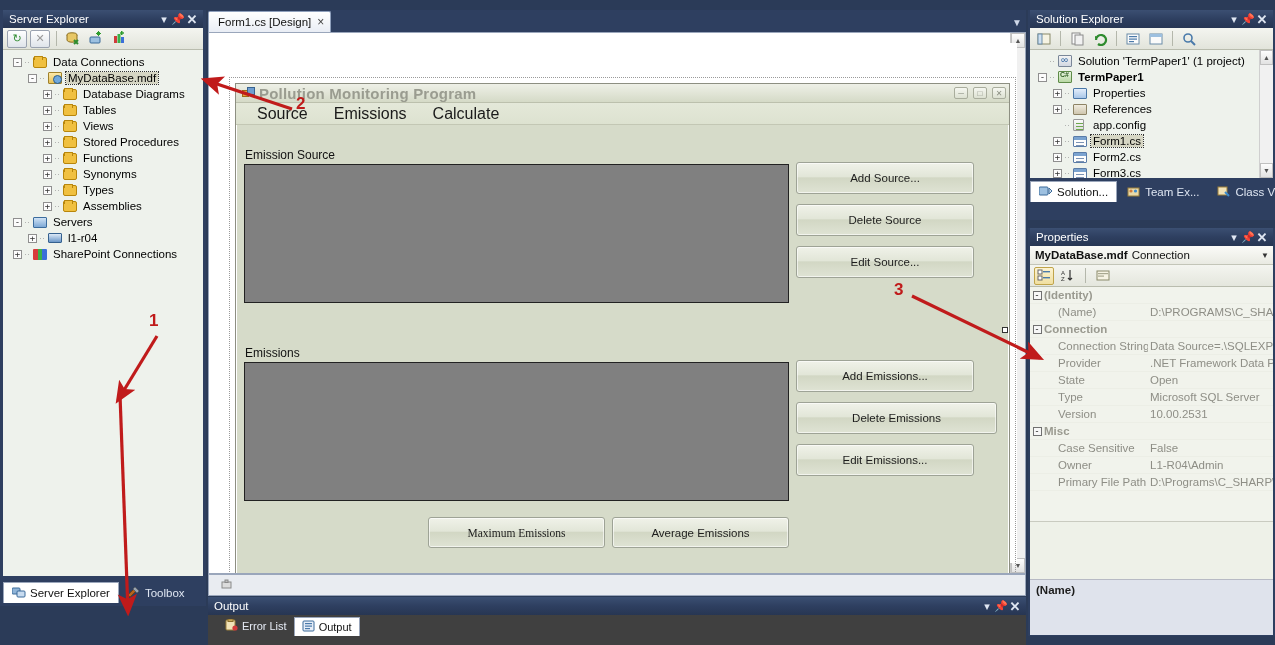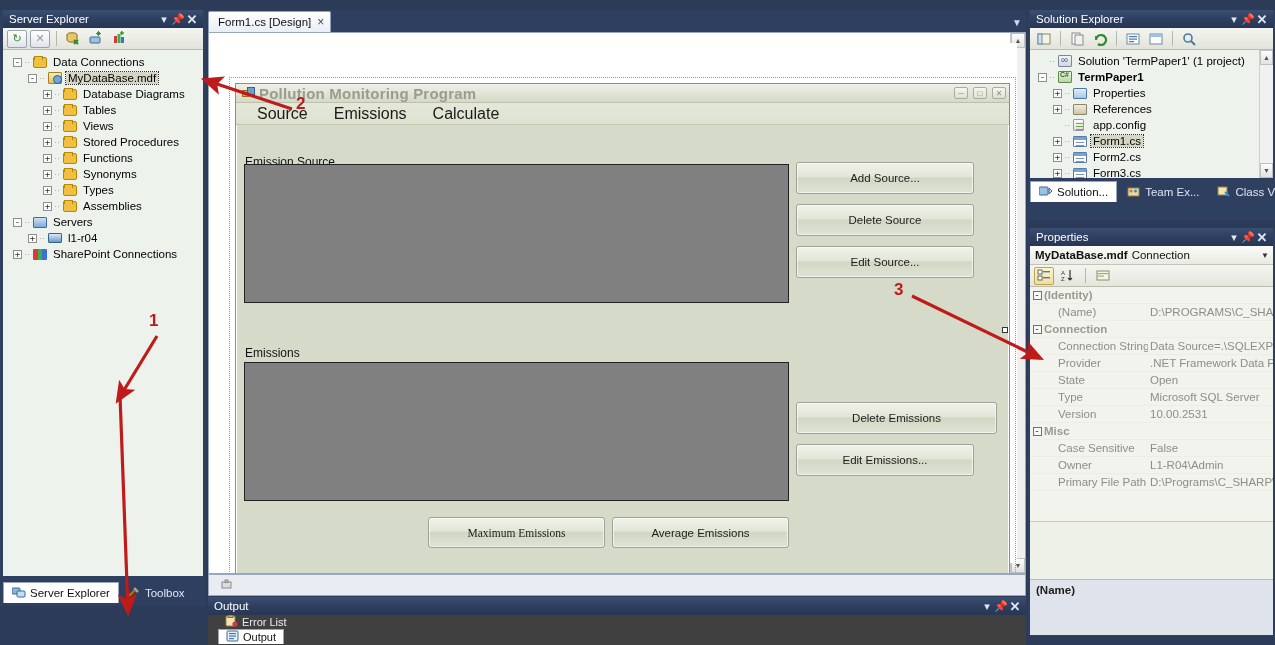--- a/index.html
+++ b/index.html
@@ -152,21 +152,21 @@
   #below-designer {
     position: absolute; left: 0; top: 564px; right: 0; height: 22px;
     background: #e9ecf1; border: 1px solid #9aa6bb; overflow:hidden;
   }
   #below-designer .mini { position:absolute; left:12px; top:4px; display:flex; gap:6px; align-items:center; color:#8b8f98; font-size:10px;}
 
   
   #output-panel {
     position: absolute; left: 208px; top: 597px; width: 818px; height: 48px; background: #404040;
   }
-  #output-tabs { display: flex; align-items: flex-start; height: 22px; padding-left: 10px; flex-direction: column; }
+  #output-tabs { display: flex; align-items: center; height: 22px; padding-left: 10px; }
   .out-tab { display:flex; align-items:center; gap:4px; height:19px; padding: 0 7px; font-size:11px; white-space: nowrap;}
   .out-tab.active { background:#fff; color:#111; border:1px solid #9aa6bb; border-bottom:none; }
   .out-tab.inactive { color:#e6ebf5; }
 
   
   #solution-explorer { position: absolute; left: 1028px; top: 10px; width: 247px; height: 210px; background:#2e3f60; padding: 0 2px;}
   #sln-toolbar { height: 22px; background: linear-gradient(#f4f5f0,#e2e4db); border-bottom:1px solid #b9bcae;
                  display:flex; align-items:center; gap:3px; padding-left:4px;}
   #sln-tree { height: 128px; background:#eef2ec; padding: 3px 0 0 4px; position: relative; overflow:hidden;}
   #sln-scroll { position:absolute; right:0; top:0; width:14px; bottom:0; background:#f1f1f1; border-left:1px solid #cfcfcf;}
@@ -407,30 +407,31 @@
             <span class="cap-btn">□</span>
             <span class="cap-btn">✕</span>
           </div>
 
           <div id="form-menu">
             <span class="menu-item">Source</span>
             <span class="menu-item">Emissions</span>
             <span class="menu-item">Calculate</span>
           </div>
 
-          <div class="grp-label" style="left:9px;top:71px;">Emission Source</div>
+          <div class="grp-label" style="left:9px;top:64px;">Emission Source</div>
           <div class="listbox" style="left:8px;top:80px;width:545px;height:139px;"></div>
 
           <div class="wbtn" style="left:560px;top:78px;width:178px;height:32px;">Add Source...</div>
           <div class="wbtn" style="left:560px;top:120px;width:178px;height:32px;">Delete Source</div>
           <div class="wbtn" style="left:560px;top:162px;width:178px;height:32px;">Edit Source...</div>
 
           <div class="grp-label" style="left:9px;top:262px;">Emissions</div>
           <div class="listbox" style="left:8px;top:278px;width:545px;height:139px;"></div>
 
+          <div class="wbtn" style="left:560px;top:276px;width:178px;height:32px;">Add Emissions...</div>
           <div class="wbtn" style="left:560px;top:318px;width:201px;height:32px;">Delete Emissions</div>
           <div class="wbtn" style="left:560px;top:360px;width:178px;height:32px;">Edit Emissions...</div>
 
           <div class="wbtn" style="left:192px;top:433px;width:177px;height:31px;font-family:Liberation Serif, serif;">Maximum Emissions</div>
           <div class="wbtn" style="left:376px;top:433px;width:177px;height:31px;">Average Emissions</div>
         </div>
 
         <div class="handle" style="left:785px;top:284px;"></div>
 
       </div>

